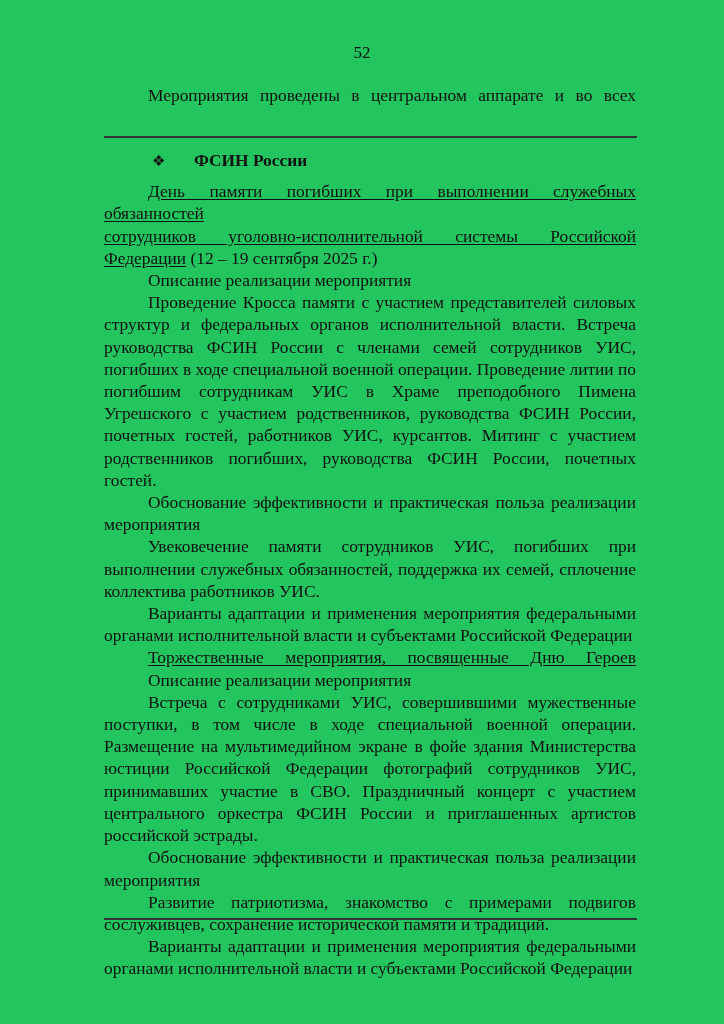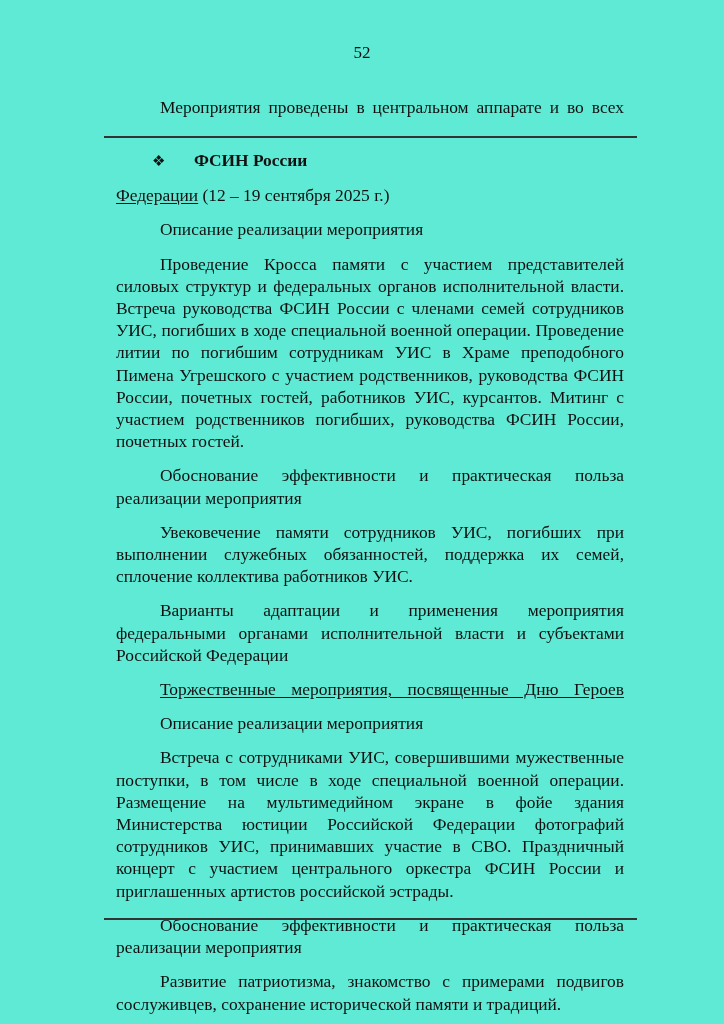--- a/index.html
+++ b/index.html
@@ -1,28 +1,28 @@
 <!DOCTYPE html>
 <html><head>
 <meta charset="utf-8">
 <style>
   html, body { margin: 0; padding: 0; background: #ffffff; }
   body { width: 724px; height: 1024px; position: relative; overflow: hidden; }
   .page {
     position: absolute; left: 0; top: 0; width: 724px; height: 1024px;
-    background: #5eead4; color: #111111;
+    background: #22c55e; color: #111111;
     font-family: "Liberation Serif", "DejaVu Serif", serif;
     font-size: 17.4px; line-height: 22.2px;
   }
   .page-number {
     position: absolute; top: 42px; left: 0; width: 724px; text-align: center;
     font-size: 17px;
   }
   .content { position: absolute; left: 104px; width: 532px; }
-  .p { text-align: justify; text-align-last: left; margin: 12px; }
+  .p { text-align: justify; text-align-last: left; margin: 0; }
   .indent { text-indent: 44px; }
   .it { }
   .u { text-decoration: underline; text-underline-offset: 2px; }
   .rule { position: absolute; left: 104px; width: 533px; height: 0; border-top: 2px solid #333; }
   .heading { margin: 8px; font-weight: bold; padding-left: 40px; }
   .heading .bullet { display: inline-block; width: 42px; font-weight: normal; font-size: 15px; }
   .jl { text-align: justify; text-align-last: justify; }
 </style>
 </head>
 <body>
@@ -36,20 +36,22 @@
   </div>
 
   <div class="rule" style="top:136px;"></div>
 
   <div class="content" style="top:141px;">
     <p class="heading">
       <span class="bullet">❖</span><span>ФСИН России</span>
     </p>
 
     <div>
+      <p class="p indent jl"><span class="u">День памяти погибших при выполнении служебных обязанностей</span></p>
+      <p class="p jl"><span class="u">сотрудников уголовно-исполнительной системы Российской</span></p>
       <p class="p"><span class="u">Федерации</span><span> (12 – 19 сентября 2025 г.)</span></p>
       <p class="p indent it">Описание реализации мероприятия</p>
       <p class="p indent">Проведение Кросса памяти с участием представителей силовых структур и федеральных органов исполнительной власти. Встреча руководства ФСИН России с членами семей сотрудников УИС, погибших в ходе специальной военной операции. Проведение литии по погибшим сотрудникам УИС в Храме преподобного Пимена Угрешского с участием родственников, руководства ФСИН России, почетных гостей, работников УИС, курсантов. Митинг с участием родственников погибших, руководства ФСИН России, почетных гостей.</p>
       <p class="p indent it">Обоснование эффективности и практическая польза реализации мероприятия</p>
       <p class="p indent">Увековечение памяти сотрудников УИС, погибших при выполнении служебных обязанностей, поддержка их семей, сплочение коллектива работников УИС.</p>
       <p class="p indent it">Варианты адаптации и применения мероприятия федеральными органами исполнительной власти и субъектами Российской Федерации</p>
     </div>
 
     <div>
       <p class="p indent jl"><span class="u">Торжественные мероприятия, посвященные Дню Героев</span></p>

